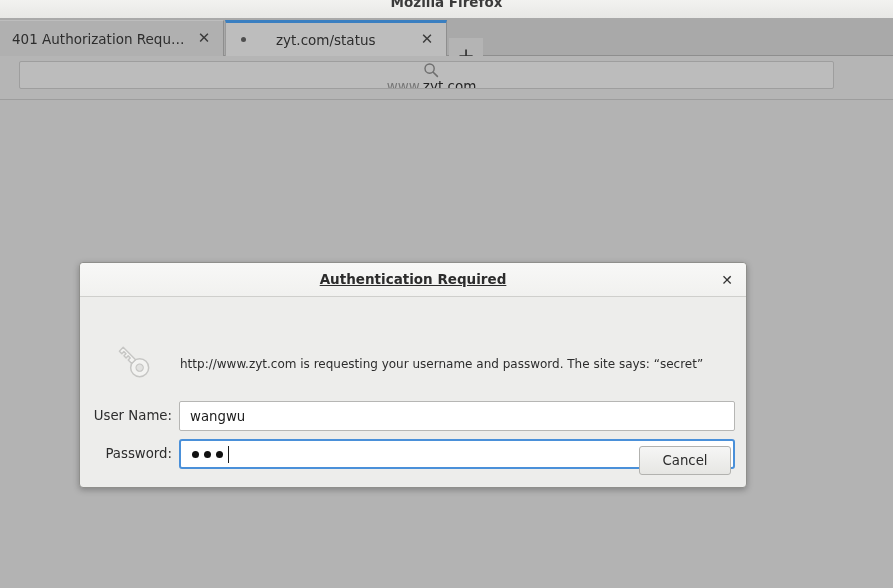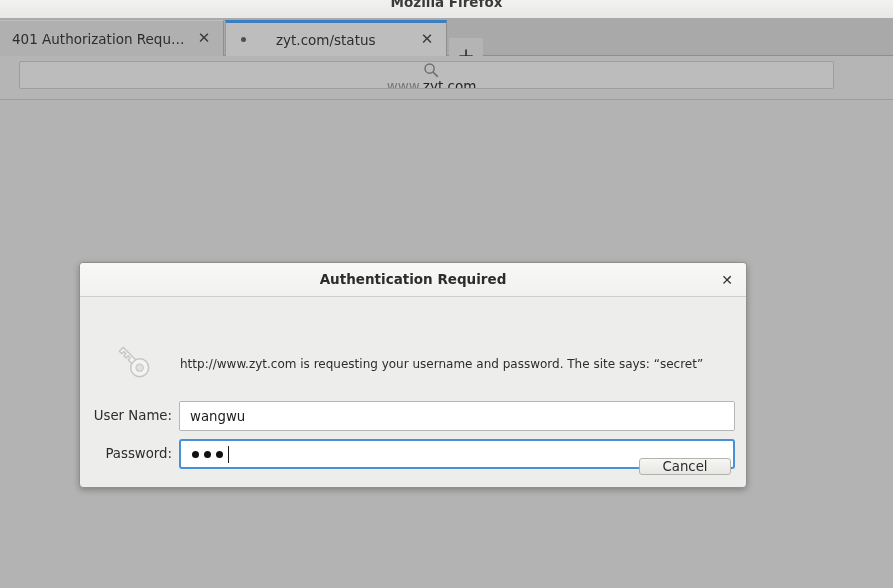--- a/index.html
+++ b/index.html
@@ -205,20 +205,21 @@
   }
   .dialog-title {
     position: absolute;
     left: 0; top: 0;
     width: 100%;
     line-height: 33px;
     text-align: center;
     font-size: 13.5px;
     font-weight: bold;
     color: #2c2c2c;
+    text-decoration: underline;
   }
   .dialog-close {
     position: absolute;
     right: 7px;
     top: 5px;
     width: 24px;
     height: 24px;
     display: flex;
     align-items: center;
     justify-content: center;
@@ -316,21 +317,21 @@
 
   .dialog-buttons {
     position: absolute;
     right: 15px;
     bottom: 13px;
     display: flex;
     gap: 9px;
   }
   .dlg-btn {
     width: 92px;
-    height: 17px;
+    height: 29px;
     box-sizing: border-box;
     background: linear-gradient(to bottom, #f6f6f5 0%, #e6e6e3 100%);
     border: 1px solid #b2b2af;
     border-radius: 3px;
     font-size: 13.3px;
     color: #2b2b2b;
     display: flex;
     align-items: center;
     justify-content: center;
   }

